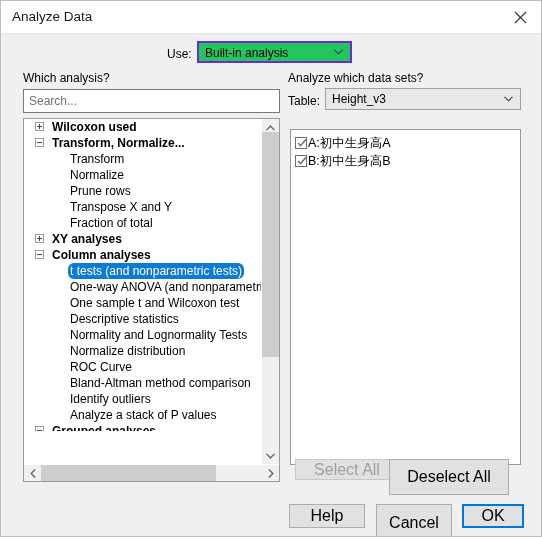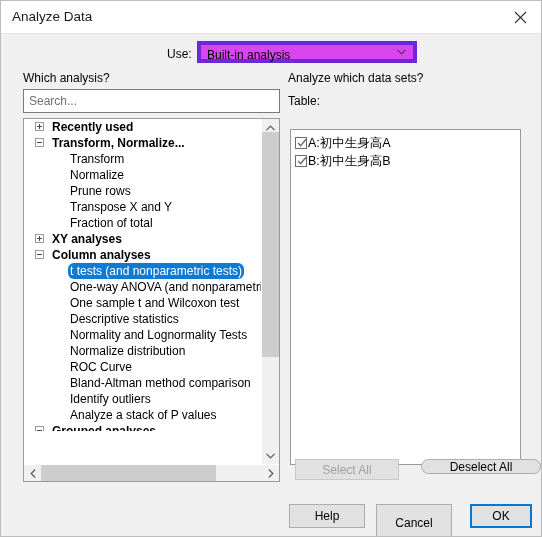--- a/index.html
+++ b/index.html
@@ -54,23 +54,23 @@
   .lbl {
     position: absolute;
     font-size: 12px;
     color: #000;
     white-space: nowrap;
   }
   #use-label { left: 166px; top: 46px; }
   #use-combo {
     position: absolute;
     left: 196px; top: 40px;
-    width: 220px; height: 22px;
-    background: #d946ef;
-    border: 4px solid #6d28d9;
+    width: 155px; height: 22px;
+    background: #22c55e;
+    border: 2px solid #6d28d9;
     box-sizing: border-box;
     cursor: default;
   }
   #use-combo .cv {
     position: absolute;
     left: 6px; top: 3px;
     font-size: 12px;
     color: #000;
     white-space: nowrap;
   }
@@ -267,37 +267,37 @@
   .ds-check svg { position: absolute; left: 0; top: -1px; }
   .ds-text { font-size: 12.5px; }
 
   
   .btn {
     position: absolute;
     box-sizing: border-box;
     background: #e1e1e1;
     border: 1px solid #adadad;
     font-family: "Liberation Sans", "DejaVu Sans", sans-serif;
-    font-size: 12px;
+    font-size: 16px;
     color: #000;
     text-align: left;
     cursor: default;
     display: flex;
     align-items: center;
     justify-content: center;
     padding: 0;
   }
   .btn.disabled { color: #a0a0a0; border-color: #c8c8c8; background: #e1e1e1; }
   .btn.default  { border: 2px solid #0078d7; background: #e1e1e1; }
 
   #select-all-btn   { left: 294px; top: 458px; width: 104px; height: 21px; }
-  #deselect-all-btn { left: 420px; top: 458px; width: 120px; height: 15px; border-radius: 9px; }
+  #deselect-all-btn { left: 388px; top: 458px; width: 120px; height: 36px; }
   #help-btn   { left: 288px; top: 503px; width: 76px; height: 24px; }
   #cancel-btn { left: 375px; top: 503px; width: 76px; height: 37px; }
-  #ok-btn     { left: 461px; top: 503px; width: 62px; height: 24px; margin-left: 8px; }
+  #ok-btn     { left: 461px; top: 503px; width: 62px; height: 24px; }
 </style>
 </head>
 <body>
 
 <div id="dialog">
 
   <div id="titlebar">
     <div id="title-text">Analyze Data</div>
     <div id="close-btn">
       <svg width="13" height="13" viewBox="0 0 13 13" aria-hidden="true">
@@ -318,21 +318,21 @@
   </div>
 
   <div class="lbl" id="which-analysis-label">Which analysis?</div>
 
   <input id="search-input" type="text" placeholder="Search..." value="" style="">
 
   <div id="tree-panel">
     <div id="tree-viewport">
         <div class="tnode group">
           <span class="twist plus"></span>
-          <span class="tlabel">Recently used</span>
+          <span class="tlabel">Wilcoxon used</span>
         </div>
         <div class="tnode group">
           <span class="twist"></span>
           <span class="tlabel">Transform, Normalize...</span>
         </div>
         <div class="tnode leaf">
           <span class="tlabel">Transform</span>
         </div>
         <div class="tnode leaf">
           <span class="tlabel">Normalize</span>
@@ -415,20 +415,28 @@
         <svg width="6" height="9" viewBox="0 0 6 9">
             <polyline points="0.8,0.5 4.8,4.5 0.8,8.5" fill="none" stroke="#5a5a5a" stroke-width="1.2"></polyline>
           </svg>
       </div>
     </div>
   </div>
 
   <div class="lbl" id="analyze-sets-label">Analyze which data sets?</div>
 
   <div class="lbl" id="table-label">Table:</div>
+  <div id="table-combo">
+    <span class="cv">Height_v3</span>
+    <span class="chev">
+      <svg width="9" height="6" viewBox="0 0 9 6">
+          <polyline points="0.5,0.8 4.5,4.8 8.5,0.8" fill="none" stroke="#3c3c3c" stroke-width="1.1"></polyline>
+        </svg>
+    </span>
+  </div>
 
   <div id="dataset-list">
       <div class="ds-row">
         <span class="ds-check">
           <svg width="12" height="12" viewBox="0 0 12 12">
             <polyline points="2,6 4.6,8.8 10,2.2" fill="none" stroke="#6b6b6b" stroke-width="1.4"></polyline>
           </svg>
         </span>
         <span class="ds-text">A:初中生身高A</span>
       </div>

